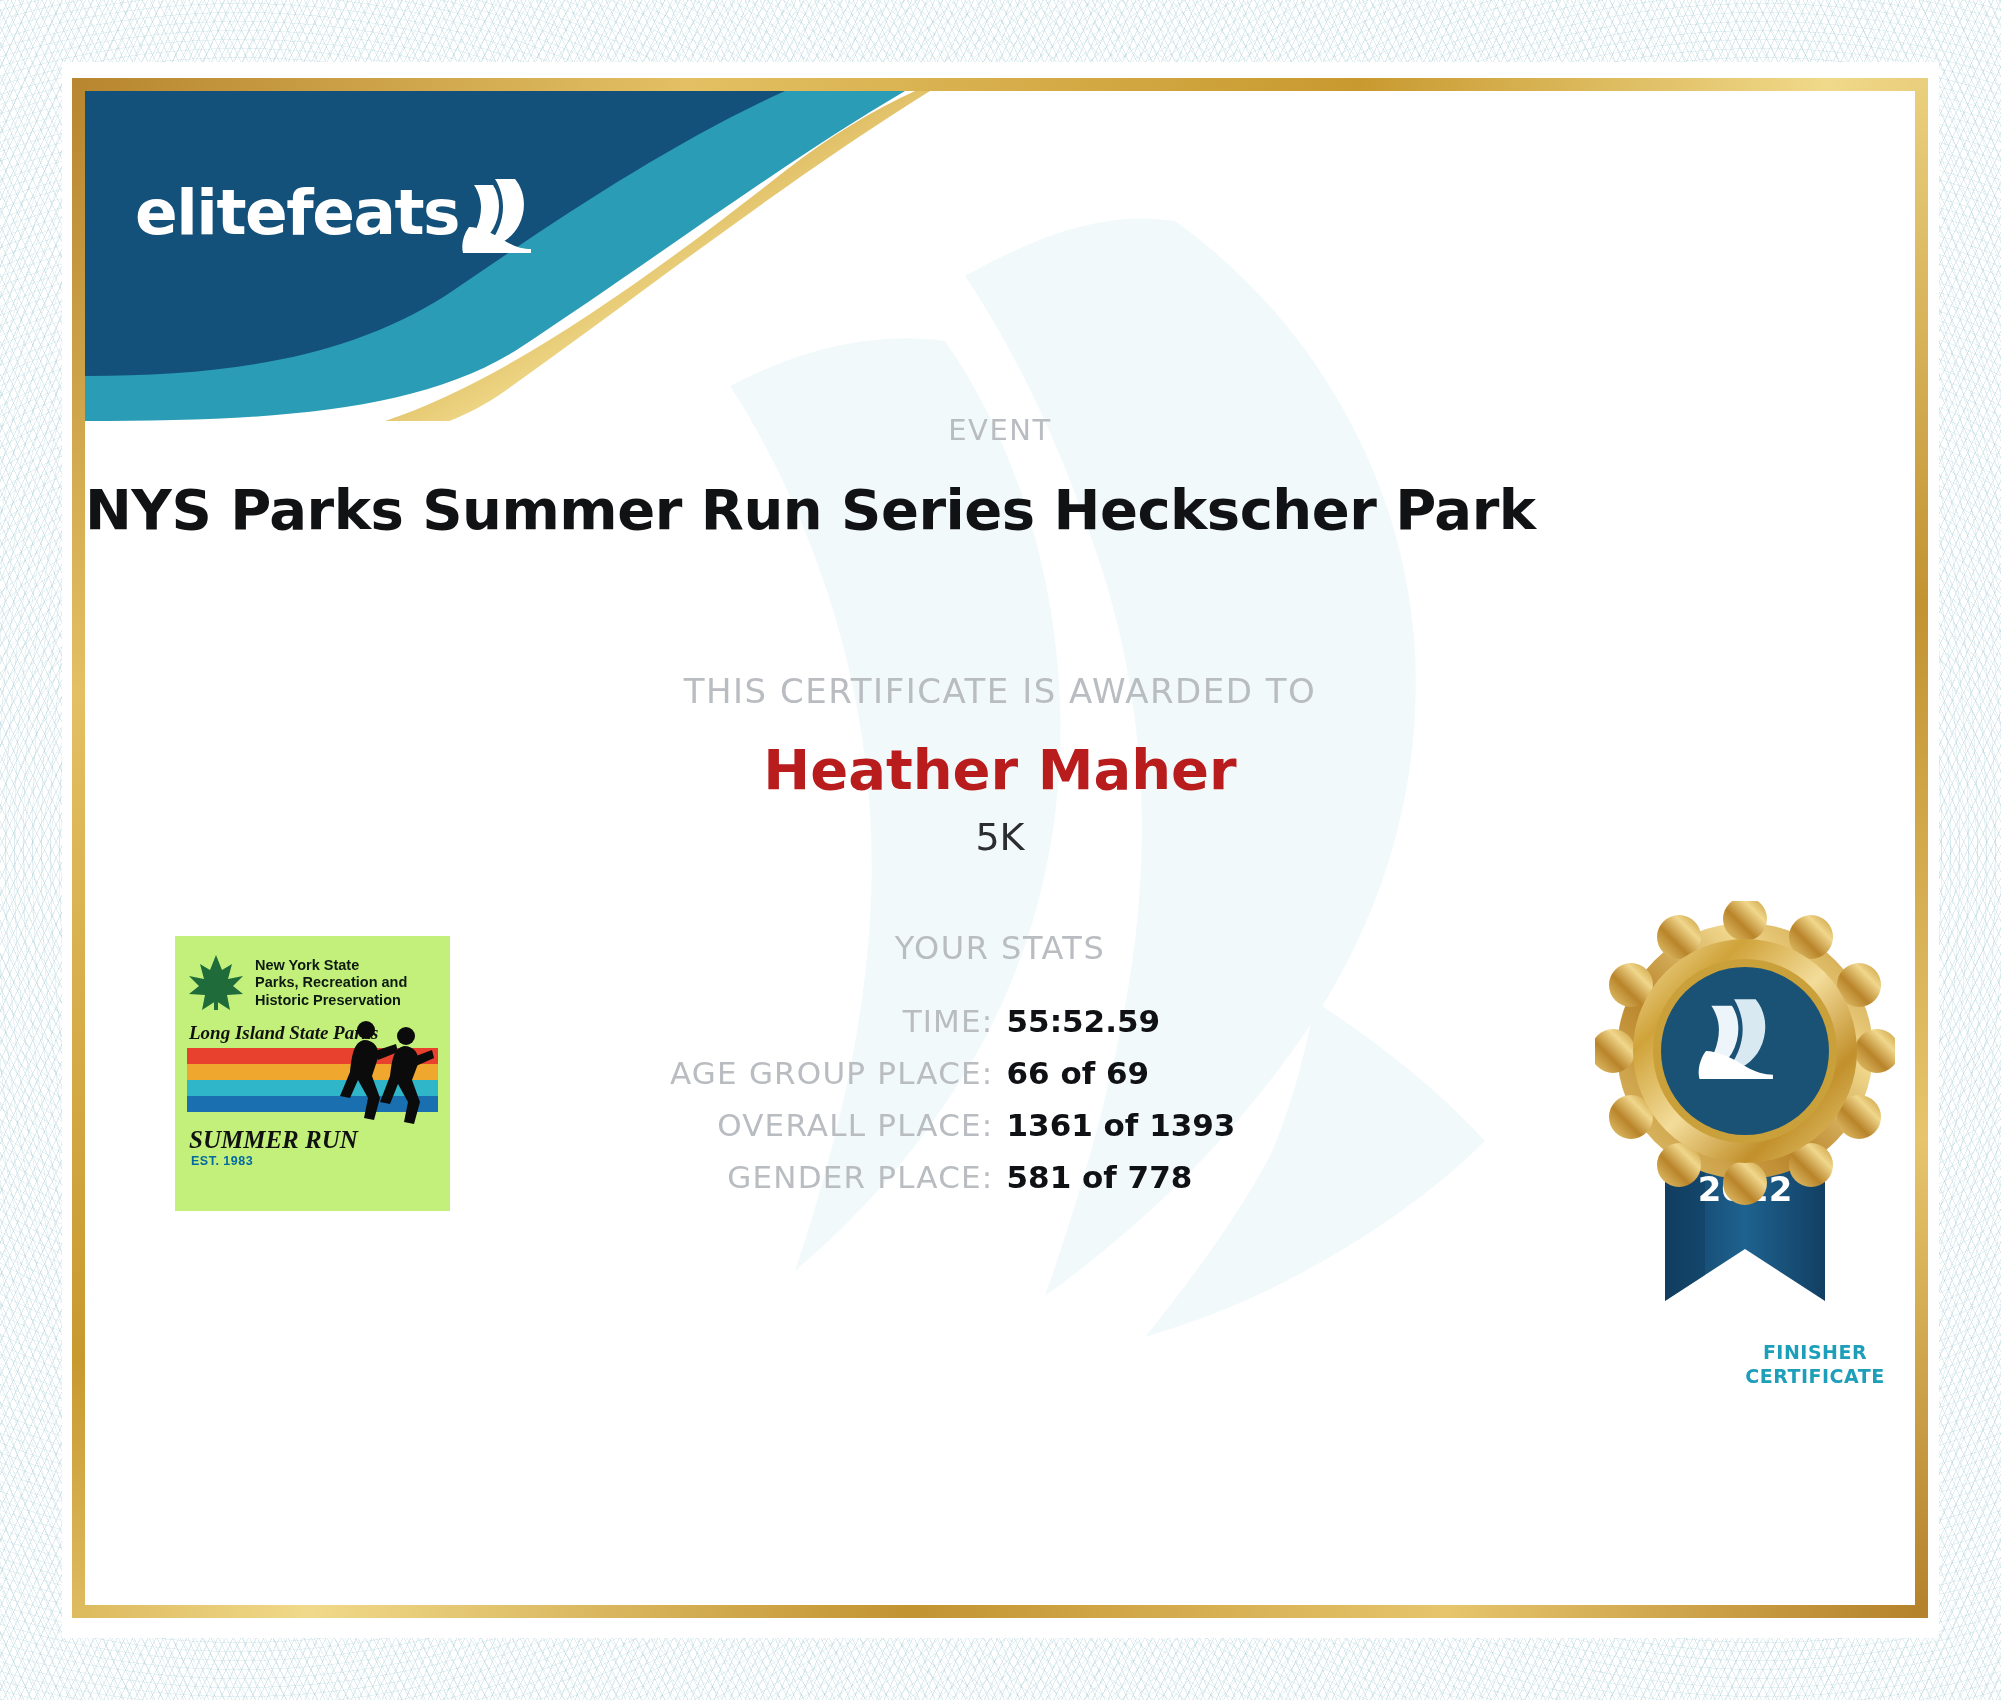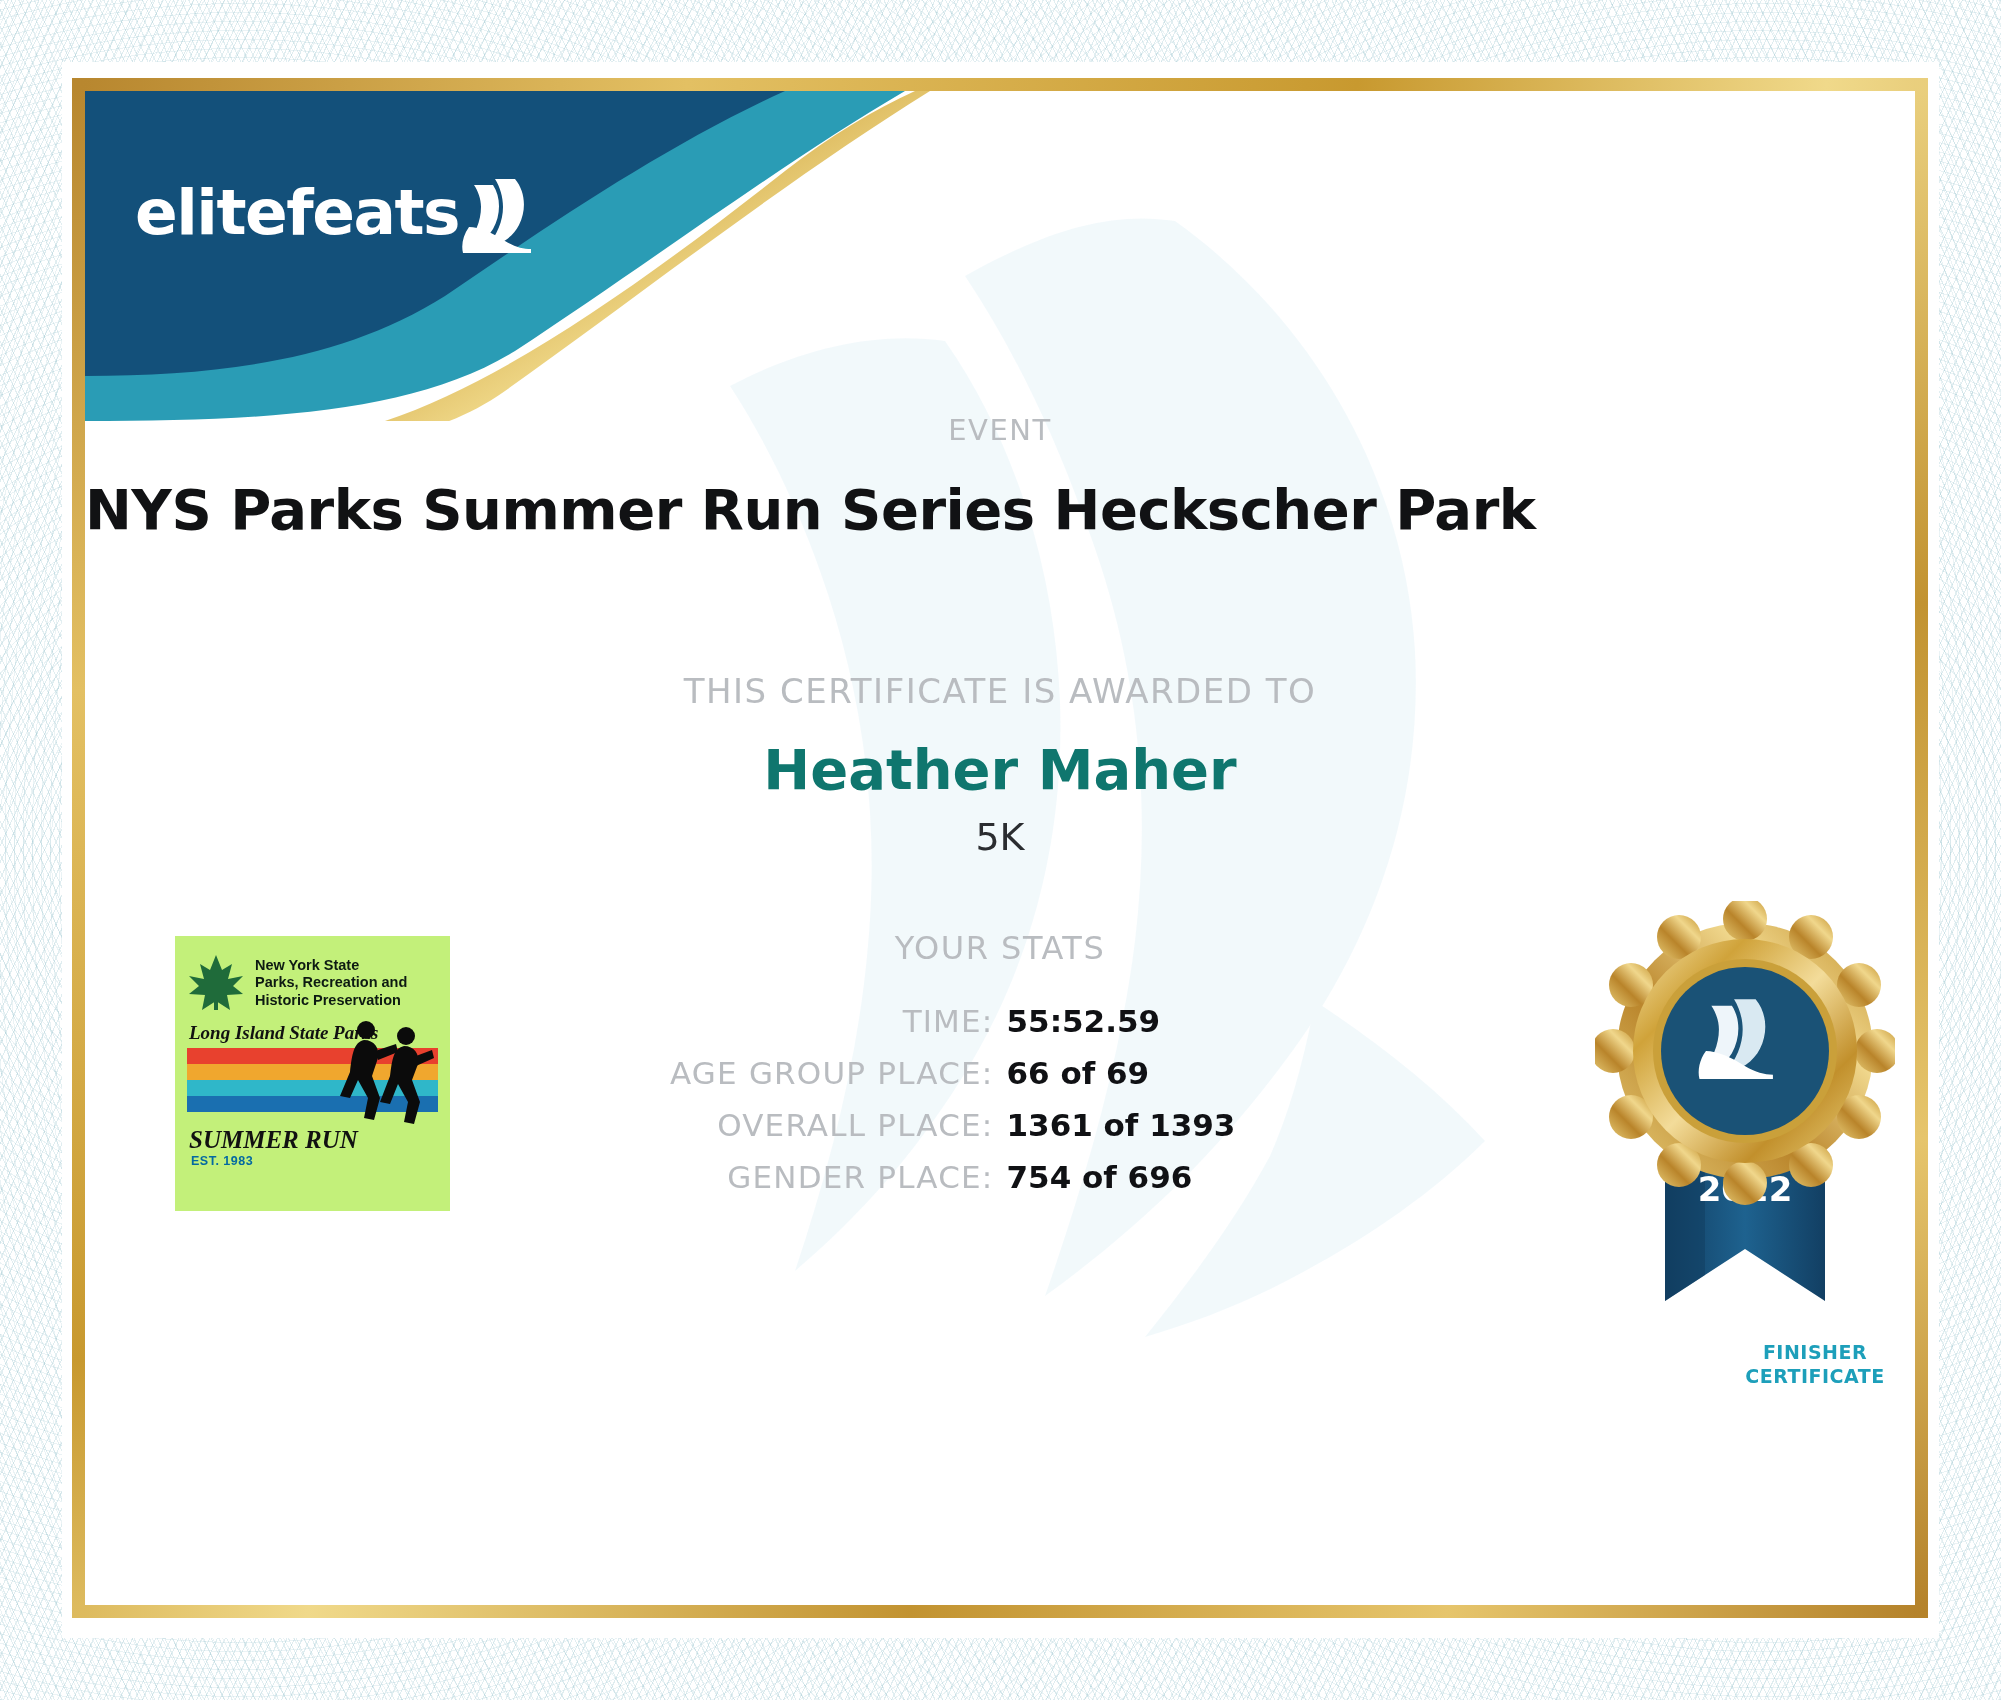--- a/index.html
+++ b/index.html
@@ -123,21 +123,21 @@
     font-size: 34px;
   }
   #recipient-name {
     position: absolute;
     top: 646px;
     left: 0;
     width: 100%;
     text-align: center;
     font-size: 56px;
     font-weight: bold;
-    color: #0f766e;
+    color: #b91c1c;
     font-family: "DejaVu Sans", sans-serif;
   }
   #race-distance {
     position: absolute;
     top: 724px;
     left: 0;
     width: 100%;
     text-align: center;
     font-size: 38px;
     color: #2b2d30;
@@ -319,21 +319,21 @@
       <div class="stat-row">
         <div class="stat-key">AGE GROUP PLACE:</div>
         <div class="stat-val">66 of 69</div>
       </div>
       <div class="stat-row">
         <div class="stat-key">OVERALL PLACE:</div>
         <div class="stat-val">1361 of 1393</div>
       </div>
       <div class="stat-row">
         <div class="stat-key">GENDER PLACE:</div>
-        <div class="stat-val">754 of 696</div>
+        <div class="stat-val">581 of 778</div>
       </div>
     </div>
 
     <div id="event-logo">
       <div class="nys-row">
         <svg width="62" height="62" viewBox="0 0 62 62" aria-hidden="true">
           <path d="M31 3 L37 18 L47 12 L43 27 L58 24 L48 34 L58 42 L42 43 L45 58 L31 49 L17 58 L20 43 L4 42 L14 34 L4 24 L19 27 L15 12 L25 18 Z" fill="#1f6b3a"></path>
           <rect x="29" y="44" width="4" height="14" fill="#1f6b3a"></rect>
         </svg>
         <div class="nys-text">

